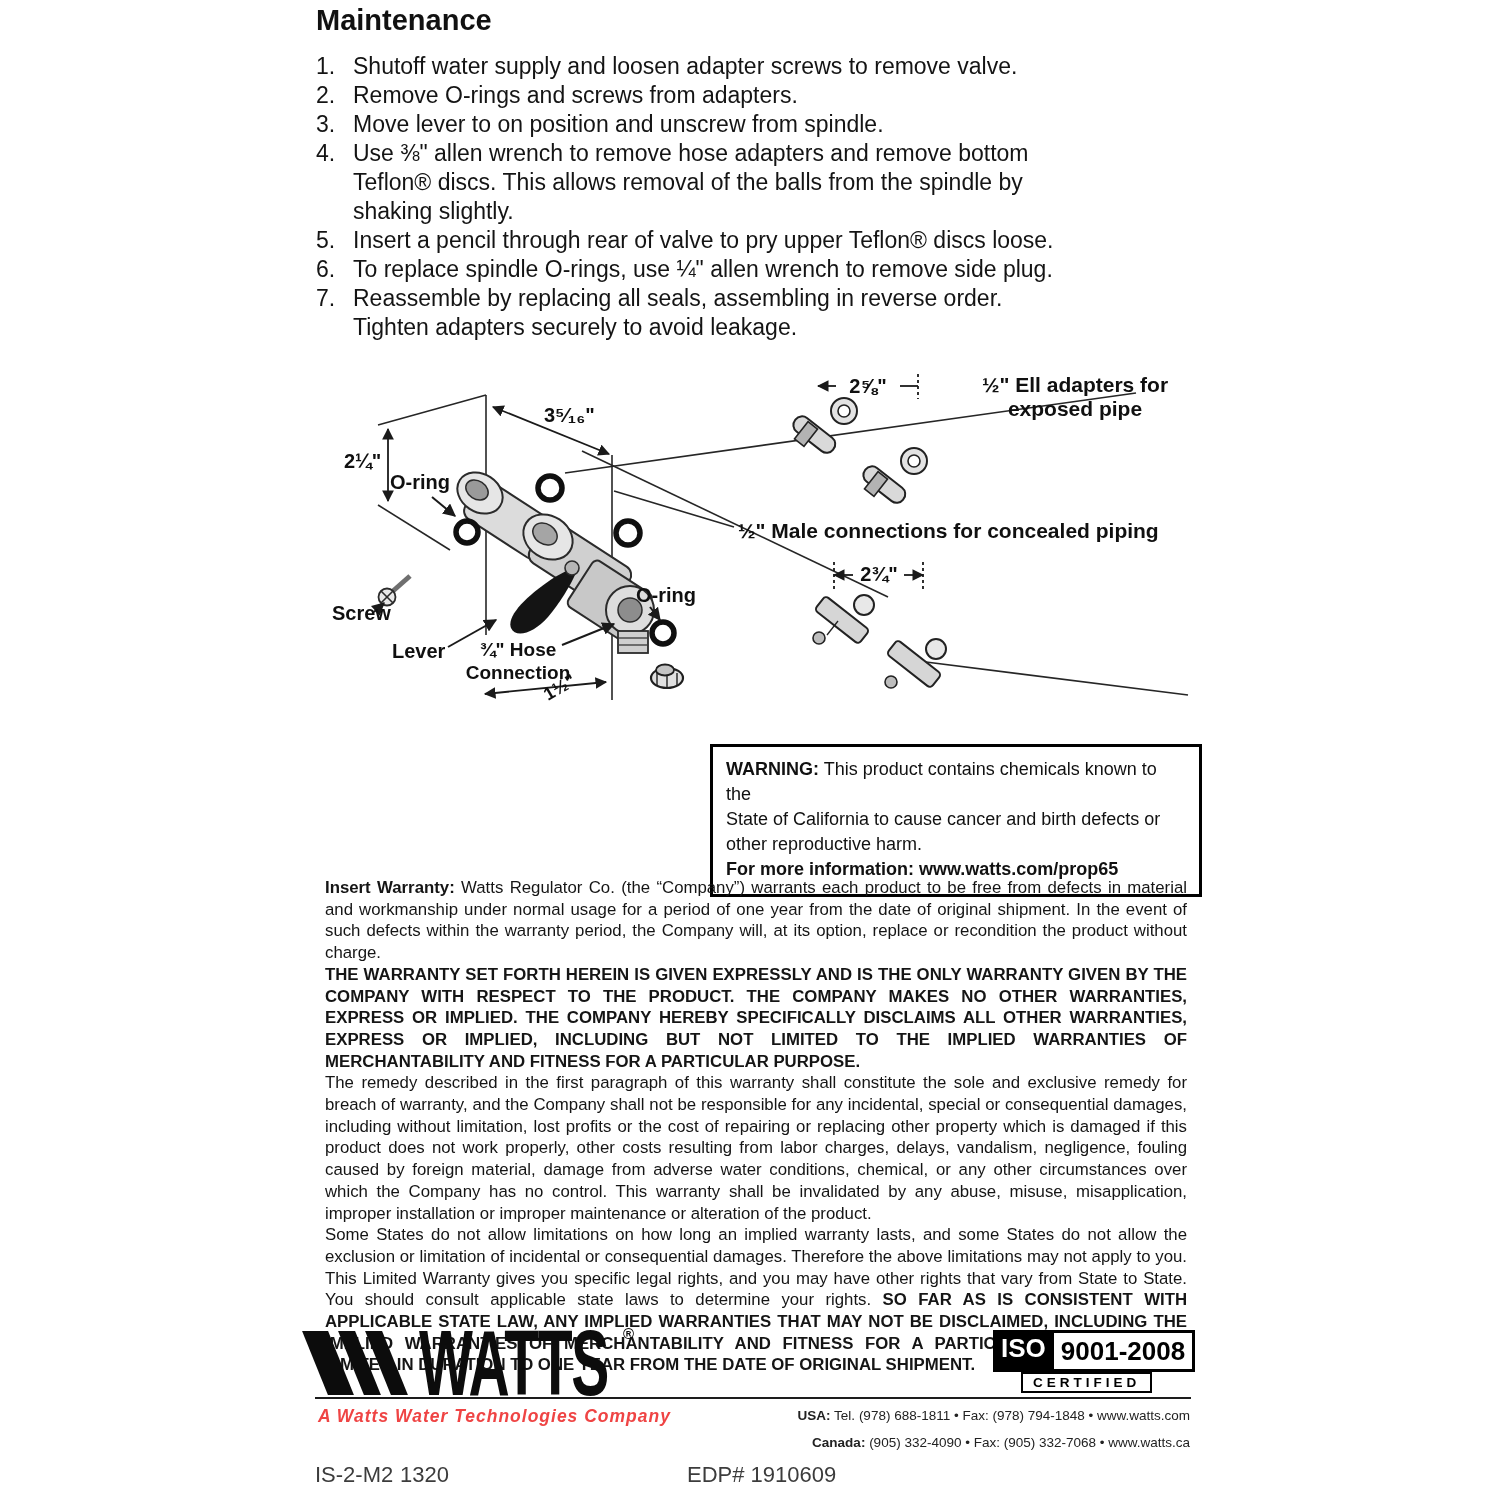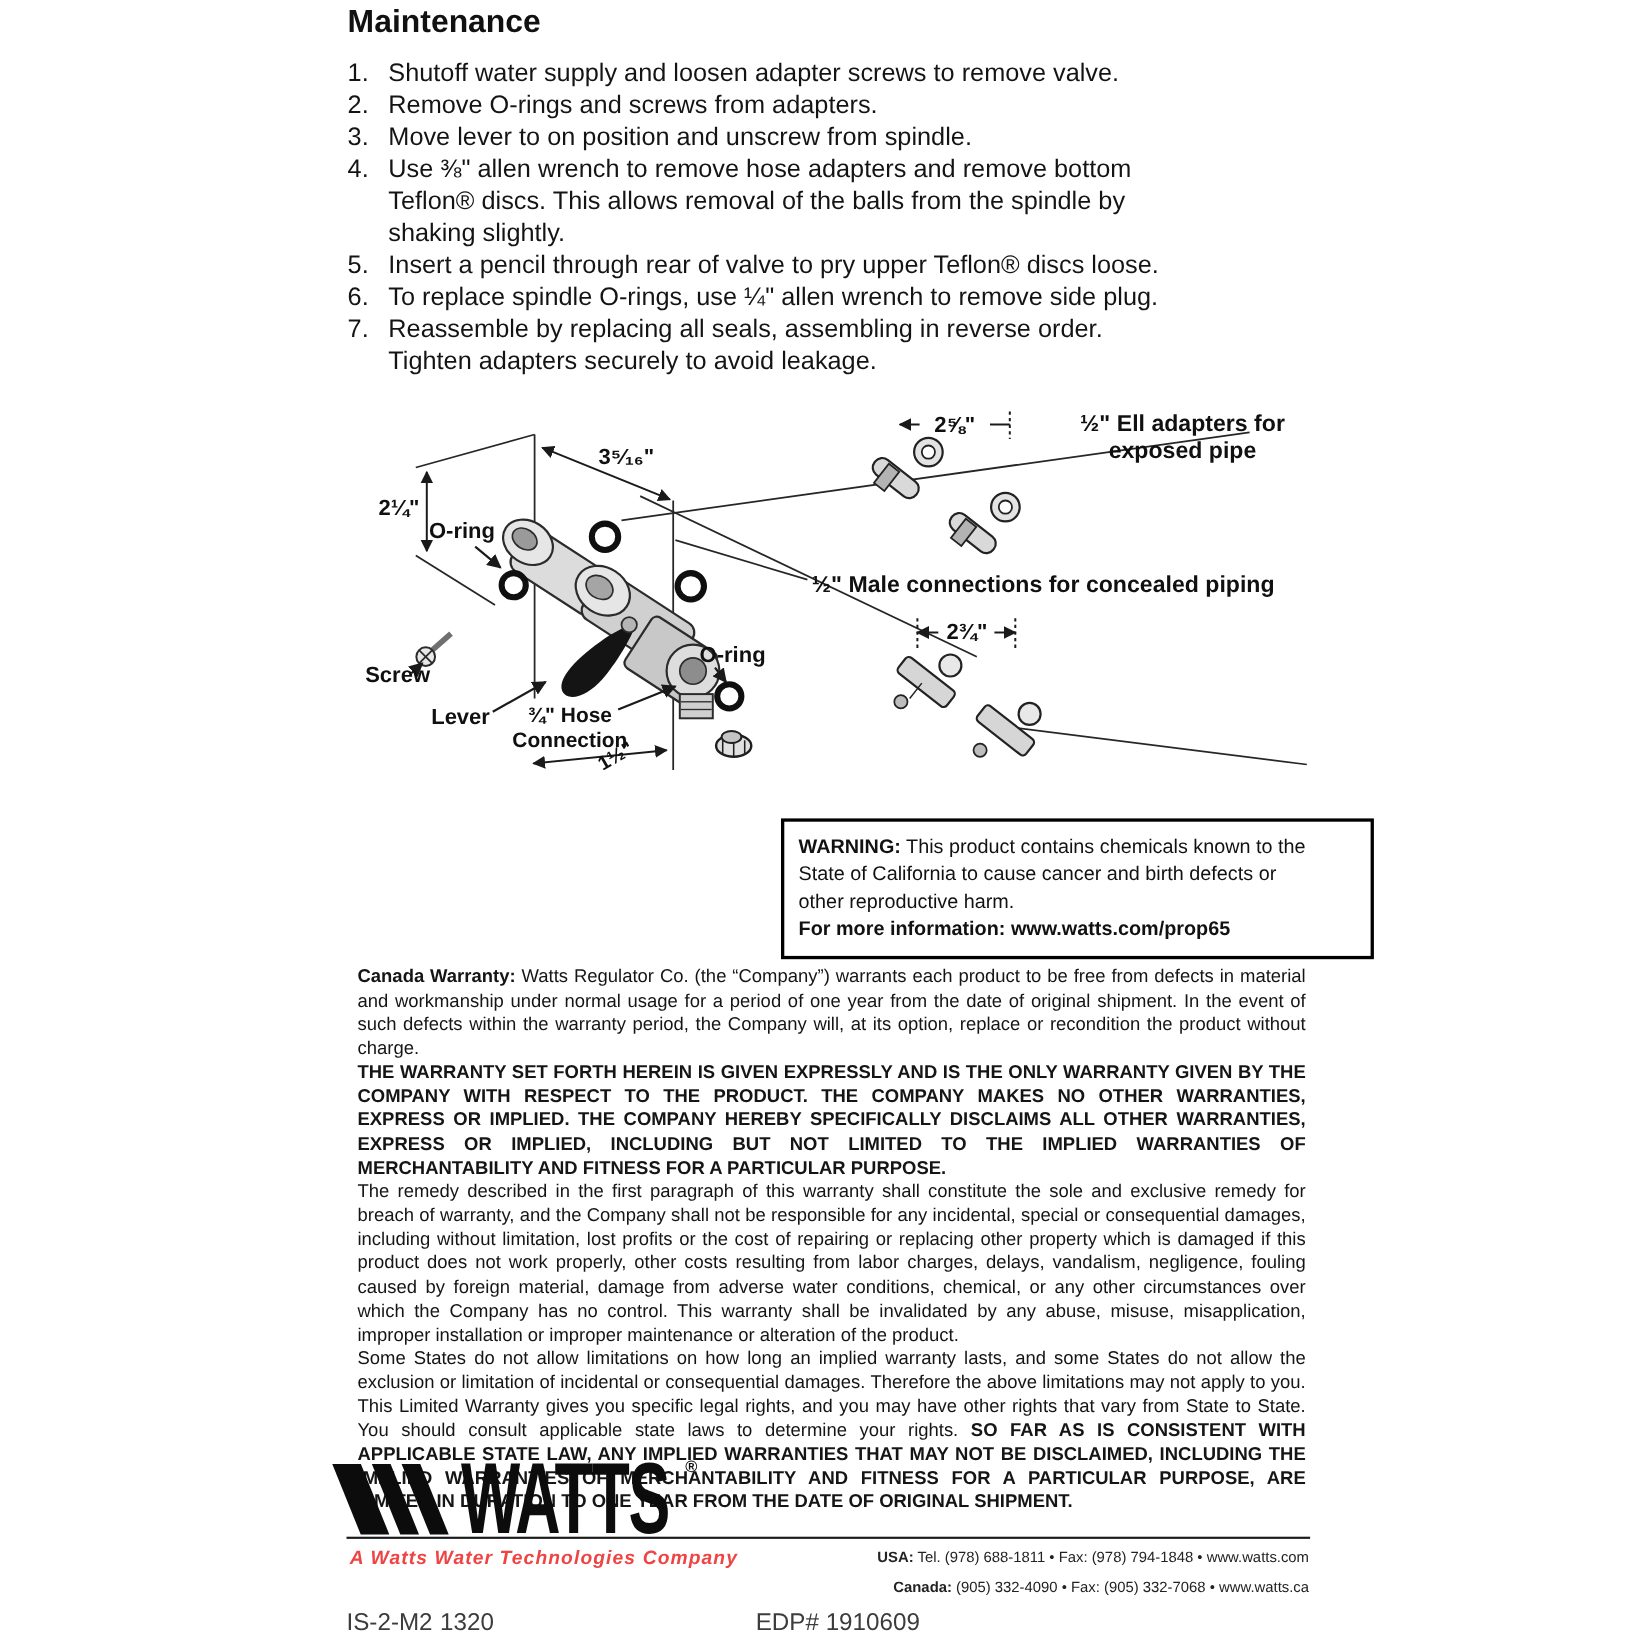--- a/index.html
+++ b/index.html
@@ -11,21 +11,21 @@
   .steps{position:absolute;left:316px;top:52px;width:860px;}
   .step{display:flex;font-size:23px;line-height:29px;color:#141414;}
   .step .num{width:37px;flex:0 0 37px;}
   .step .txt{white-space:pre-line;width:820px;}
 
   
   .diagram{position:absolute;left:330px;top:365px;width:870px;height:368px;}
   .diagram text{font-family:"Liberation Sans","DejaVu Sans",sans-serif;font-weight:bold;fill:#101010;}
 
   
-  .warnbox{position:absolute;left:710px;top:744px;width:539px;box-sizing:border-box;
+  .warnbox{position:absolute;left:710px;top:744px;width:492px;box-sizing:border-box;
            border:3px solid #000;padding:10px 13px 12px 13px;background:#fff;}
   .warnbox p{margin:0;font-size:18px;line-height:25px;white-space:pre-line;color:#111;}
   .warnbox .more{font-weight:bold;}
 
   
   .warranty{position:absolute;left:325px;top:877px;width:862px;font-size:16.8px;
             line-height:21.7px;text-align:justify;color:#151515;}
   .warranty p{margin:0;}
   .warranty .allbold{font-weight:bold;}
 
@@ -220,36 +220,43 @@
   </svg>
 
   <div class="warnbox">
     <p><b>WARNING:</b> <span>This product contains chemicals known to the
 State of California to cause cancer and birth defects or
 other reproductive harm.</span></p>
     <p class="more">For more information: www.watts.com/prop65</p>
   </div>
 
   <div class="warranty">
-    <p><b>Canada Warranty:</b> <span>Watts Regulator Co. (the “Company”) warrants each product to be free from defects in material and workmanship under normal usage for a period of one year from the date of original shipment.  In the event of such defects within the warranty period, the Company will, at its option, replace or recondition the product without charge.</span></p>
+    <p><b>Insert Warranty:</b> <span>Watts Regulator Co. (the “Company”) warrants each product to be free from defects in material and workmanship under normal usage for a period of one year from the date of original shipment.  In the event of such defects within the warranty period, the Company will, at its option, replace or recondition the product without charge.</span></p>
     <p class="allbold">THE WARRANTY SET FORTH HEREIN IS GIVEN EXPRESSLY AND IS THE ONLY WARRANTY GIVEN BY THE COMPANY WITH RESPECT TO THE PRODUCT.  THE COMPANY MAKES NO OTHER WARRANTIES, EXPRESS OR IMPLIED.  THE COMPANY HEREBY SPECIFICALLY DISCLAIMS ALL OTHER WARRANTIES, EXPRESS OR IMPLIED, INCLUDING BUT NOT LIMITED TO THE IMPLIED WARRANTIES OF MERCHANTABILITY AND FITNESS FOR A PARTICULAR PURPOSE.</p>
     <p>The remedy described in the first paragraph of this warranty shall constitute the sole and exclusive remedy for breach of warranty, and the Company shall not be responsible for any incidental, special or consequential damages, including without limitation, lost profits or the cost of repairing or replacing other property which is damaged if this product does not work properly, other costs resulting from labor charges, delays, vandalism, negligence, fouling caused by foreign material, damage from adverse water conditions, chemical, or any other circumstances over which the Company has no control. This warranty shall be invalidated by any abuse, misuse, misapplication, improper installation or improper maintenance or alteration of the product.</p>
     <p><span>Some States do not allow limitations on how long an implied warranty lasts, and some States do not allow the exclusion or limitation of incidental or consequential damages.  Therefore the above limitations may not apply to you.  This Limited Warranty gives you specific legal rights, and you may have other rights that vary from State to State.  You should consult applicable state laws to determine your rights.  </span><b>SO FAR AS IS CONSISTENT WITH APPLICABLE STATE LAW, ANY IMPLIED WARRANTIES THAT MAY NOT BE DISCLAIMED, INCLUDING THE IMPLIED WARRANTIES OF MERCHANTABILITY AND FITNESS FOR A PARTICULAR PURPOSE, ARE LIMITED IN DURATION TO ONE YEAR FROM THE DATE OF ORIGINAL SHIPMENT.</b></p>
   </div>
 
   <div class="logo">
     <div class="logo-mark">
         <i class="b1"></i>
         <i class="b2"></i>
         <i class="b3"></i>
       </div>
     <span class="logo-text">WATTS</span>
     <span class="logo-reg">®</span>
   </div>
 
+  <div class="iso">
+    <div class="iso-row">
+      <span class="iso-iso">ISO</span>
+      <span class="iso-std">9001-2008</span>
+    </div>
+    <span class="iso-cert">CERTIFIED</span>
+  </div>
 
   <div class="footer-rule"></div>
   <div class="tagline">A Watts Water Technologies Company</div>
 
   <div class="contacts">
     <div><b>USA:</b><span> Tel. (978) 688-1811 • Fax: (978) 794-1848 • www.watts.com</span></div>
     <div><b>Canada:</b><span> (905) 332-4090 • Fax: (905) 332-7068 • www.watts.ca</span></div>
   </div>
 
   <div class="docid isnum">IS-2-M2</div>

